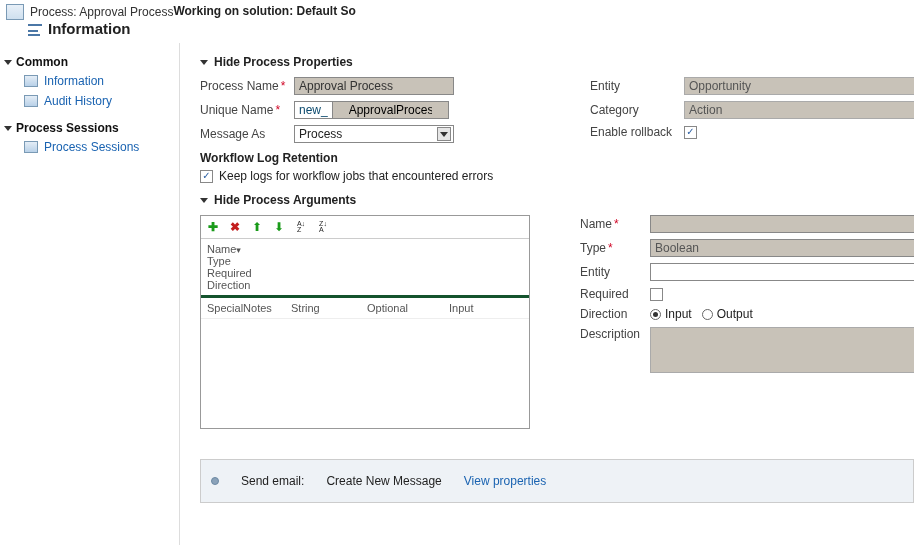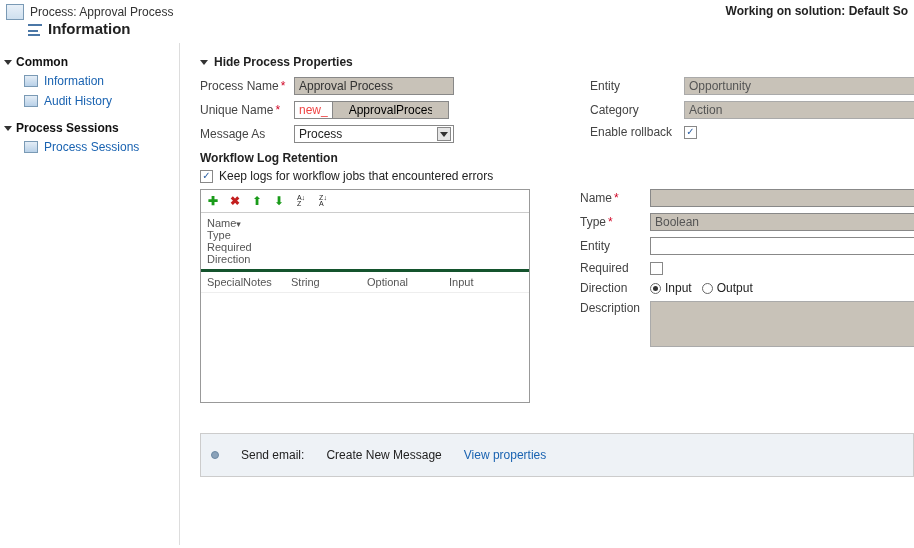--- a/index.html
+++ b/index.html
@@ -8,21 +8,20 @@
   font-family: "Segoe UI", Tahoma, sans-serif;
   font-size: 12px;
   color: #222;
   background: #fff;
   width: 914px;
   height: 548px;
   overflow: hidden;
 }
 .topbar {
   display: flex;
-  justify-content: space-between;
   padding: 4px 6px 0 6px;
 }
 .topbar-left { display: flex; align-items: center; gap: 6px; }
 .proc-icon {
   width: 18px; height: 16px;
   border: 1px solid #7a9ab5;
   background: linear-gradient(#e8f0f8,#cfe0ef);
 }
 .proc-title { font-size: 12px; color: #333; }
 .solution { font-weight: bold; font-size: 12px; }
@@ -94,21 +93,21 @@
 .text-input {
   height: 18px; border: 1px solid #888;
   font-size: 12px; padding: 0 4px;
   background: #c8c2b8;
   color: #333;
 }
 .prefix-box {
   display:inline-flex; align-items:center;
   border:1px solid #888; background:#fff; height:18px;
 }
-.prefix-box .pre { padding:0 4px; color:#ef4444; background:#fff; }
+.prefix-box .pre { padding:0 4px; color:#0c4a6e; background:#fff; }
 .prefix-box input { border:none; border-left:1px solid #888; height:16px; padding:0 16px; background:#c8c2b8; font-size:12px; outline:none; }
 .select-like {
   display:inline-flex; align-items:center; justify-content:space-between;
   border:1px solid #888; height:18px; padding:0 2px 0 4px;
   width:160px; background:#fff; font-size:12px;
 }
 .sel-arrow {
   width:14px; height:14px; border:1px solid #888; background:#e6e6e6;
   display:flex; align-items:center; justify-content:center;
 }
@@ -274,20 +273,24 @@
         </div>
         <div class="form-row">
           <div class="form-label" style="width:94px">Enable rollback</div>
           <span class="chk">
               <span class="mark">✓</span>
             </span>
         </div>
       </div>
     </div>
 
+    <div class="section-title" style="margin-top:4px">
+      <span class="caret-down"></span>
+      <span>Hide Process Arguments</span>
+    </div>
 
     <div class="cols">
       <div class="col">
         <div class="args-grid">
           <div class="toolbar">
             <span class="tool plus">✚</span>
             <span class="tool x">✖</span>
             <span class="tool up">⬆</span>
             <span class="tool down">⬇</span>
             <span class="tool">

